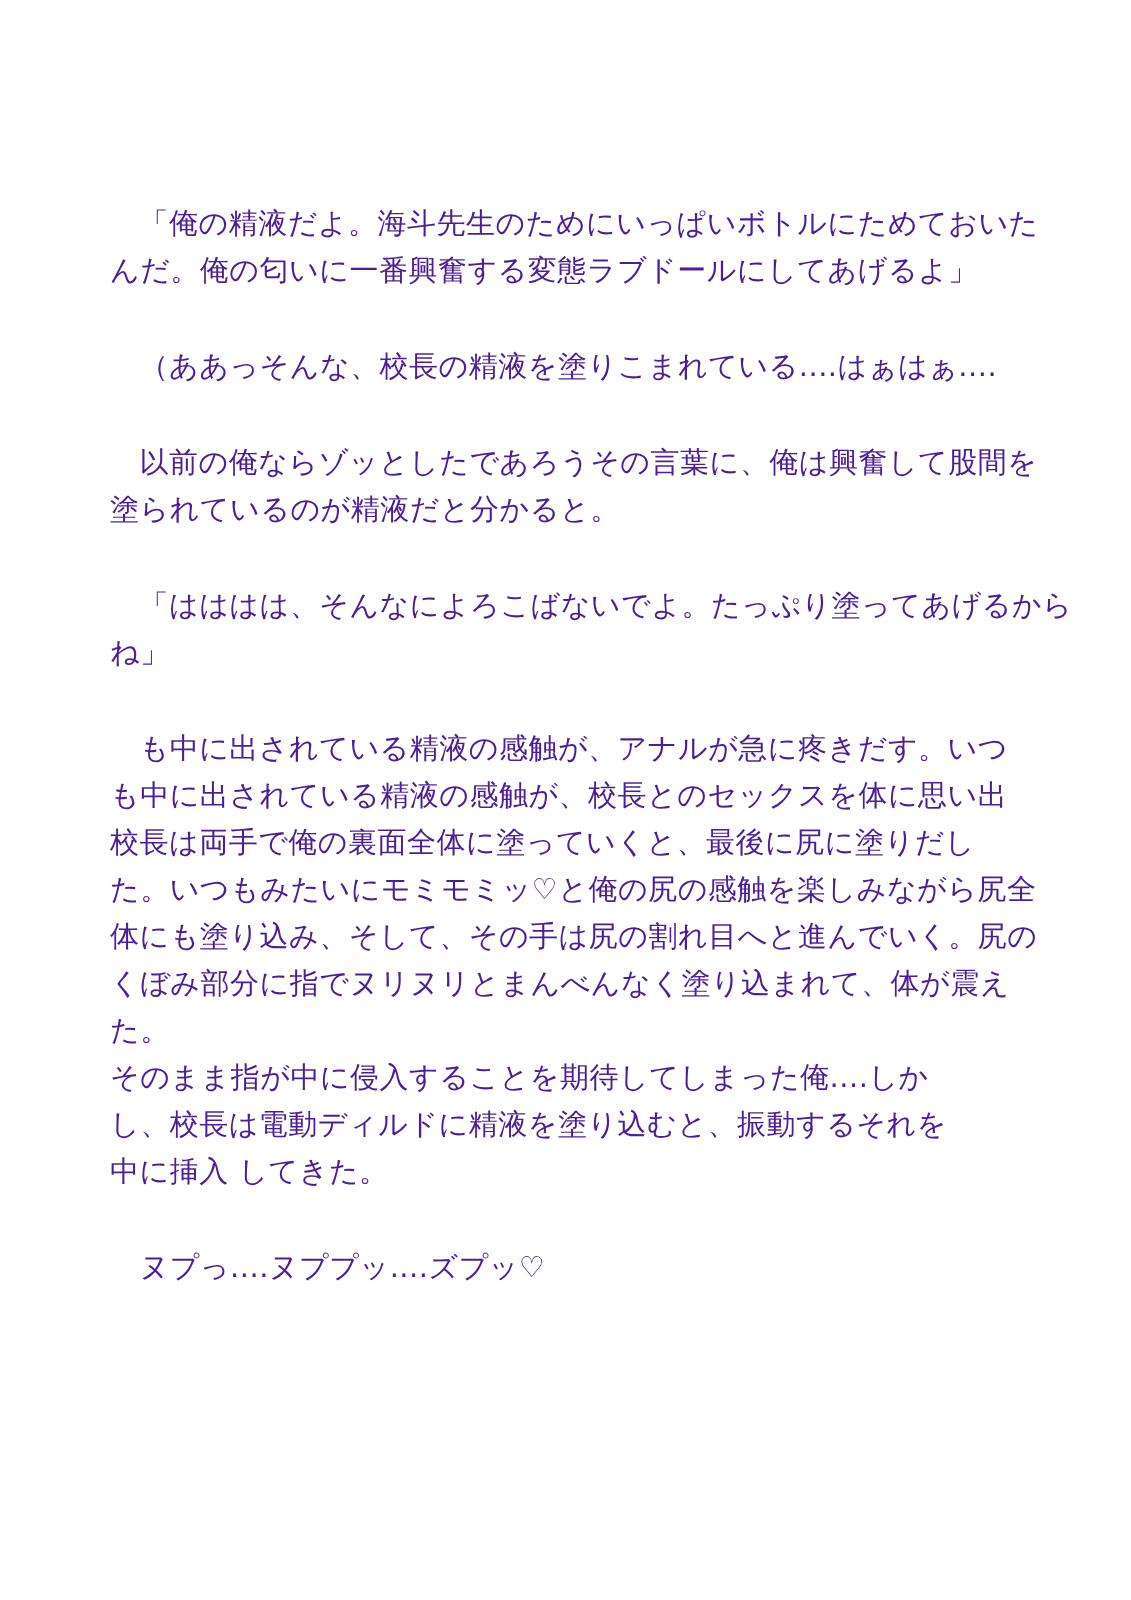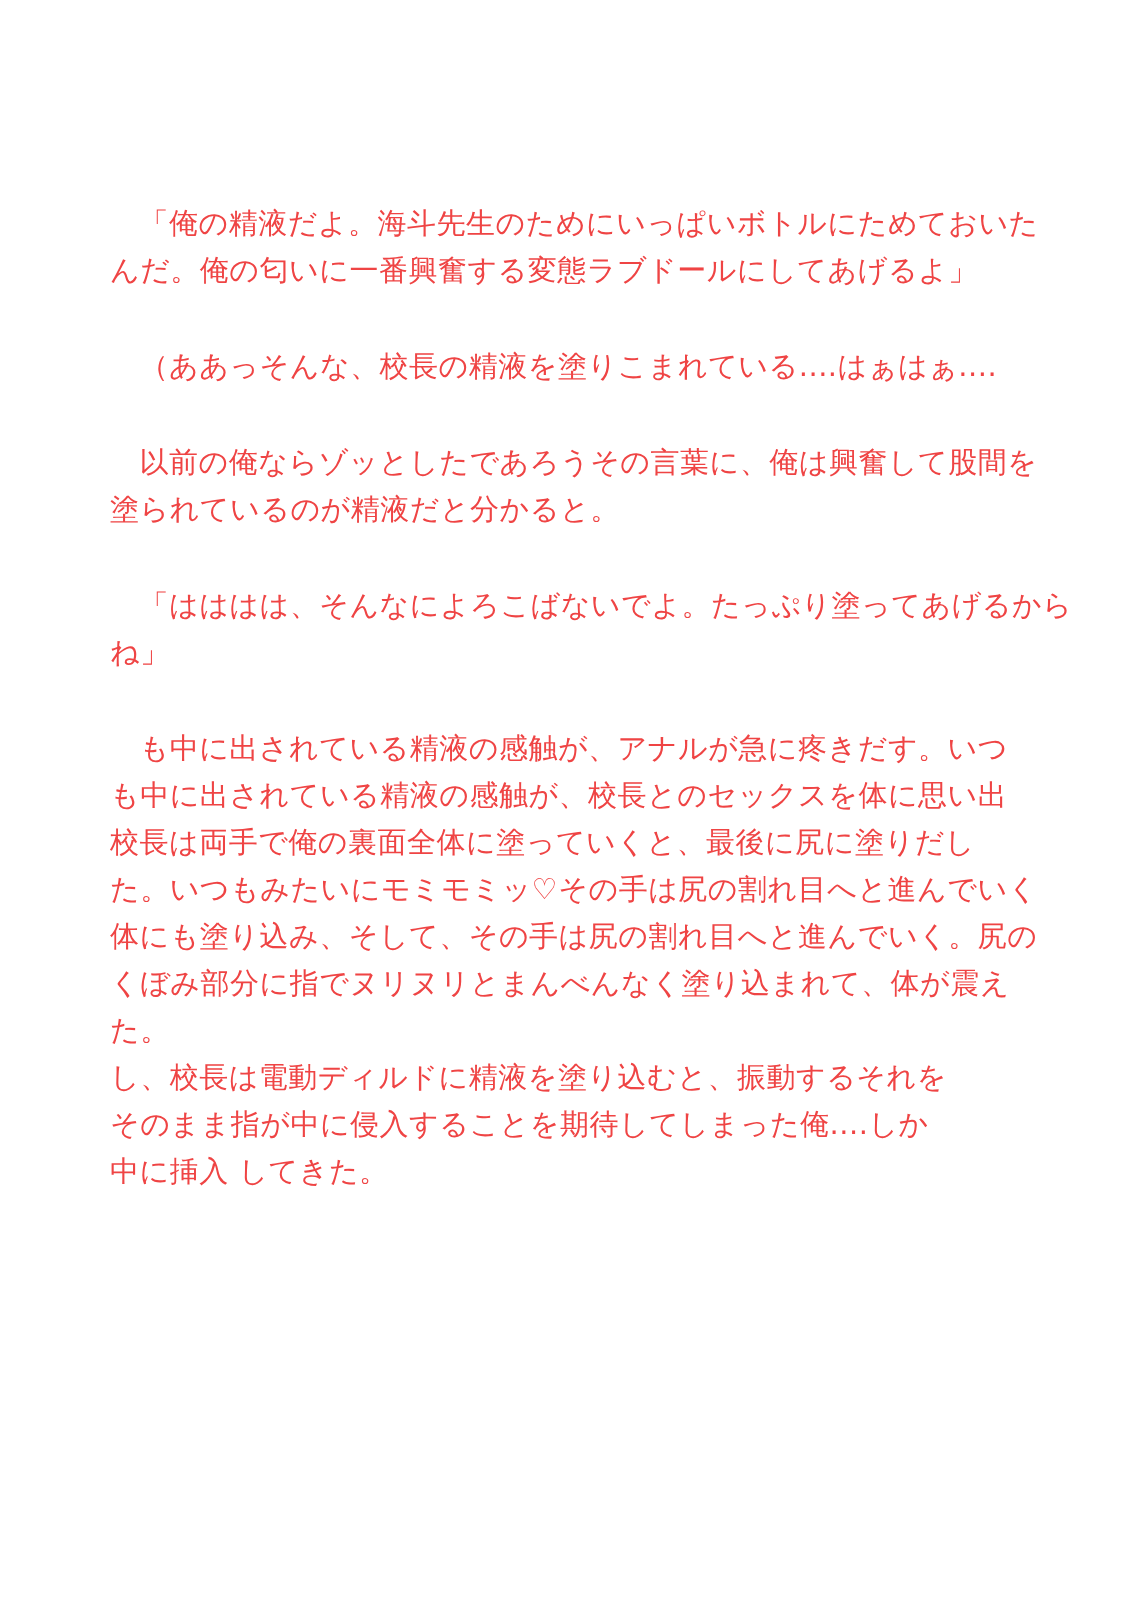--- a/index.html
+++ b/index.html
@@ -17,21 +17,21 @@
     position: relative;
     width: 1131px;
     height: 1600px;
     background: #ffffff;
   }
   .text-block {
     position: absolute;
     left: 110px;
     top: 200px;
     width: 930px;
-    color: #ef4444;
+    color: #4c1d95;
     font-size: 29px;
     line-height: 47px;
     letter-spacing: 0.5px;
   }
   .paragraph {
     margin: 0 0 49px 0;
   }
   .paragraph:last-child {
     margin-bottom: 0;
   }
@@ -62,24 +62,27 @@
 
     <div class="paragraph">
       <div class="line">　「はははは、そんなによろこばないでよ。たっぷり塗ってあげるから</div>
       <div class="line">ね」</div>
     </div>
 
     <div class="paragraph">
       <div class="line">　も中に出されている精液の感触が、アナルが急に疼きだす。いつ</div>
       <div class="line">も中に出されている精液の感触が、校長とのセックスを体に思い出</div>
       <div class="line">校長は両手で俺の裏面全体に塗っていくと、最後に尻に塗りだし</div>
-      <div class="line">た。いつもみたいにモミモミッ♡その手は尻の割れ目へと進んでいく</div>
+      <div class="line">た。いつもみたいにモミモミッ♡と俺の尻の感触を楽しみながら尻全</div>
       <div class="line">体にも塗り込み、そして、その手は尻の割れ目へと進んでいく。尻の</div>
       <div class="line">くぼみ部分に指でヌリヌリとまんべんなく塗り込まれて、体が震え</div>
       <div class="line">た。</div>
+      <div class="line">そのまま指が中に侵入することを期待してしまった俺....しか</div>
       <div class="line">し、校長は電動ディルドに精液を塗り込むと、振動するそれを</div>
-      <div class="line">そのまま指が中に侵入することを期待してしまった俺....しか</div>
       <div class="line">中に挿入 してきた。</div>
     </div>
 
+    <div class="paragraph">
+      <div class="line">　ヌプっ....ヌププッ....ズプッ♡</div>
+    </div>
 
   </div>
 </div>
 
 </body></html>

